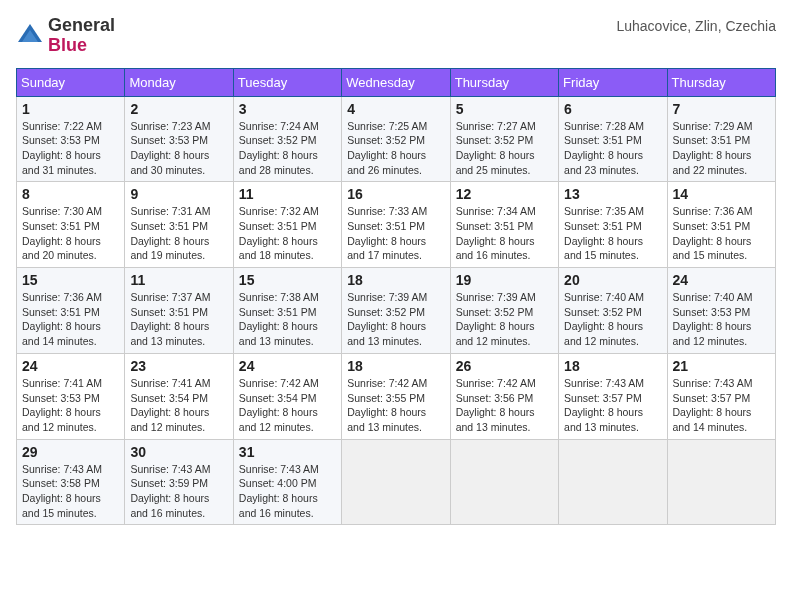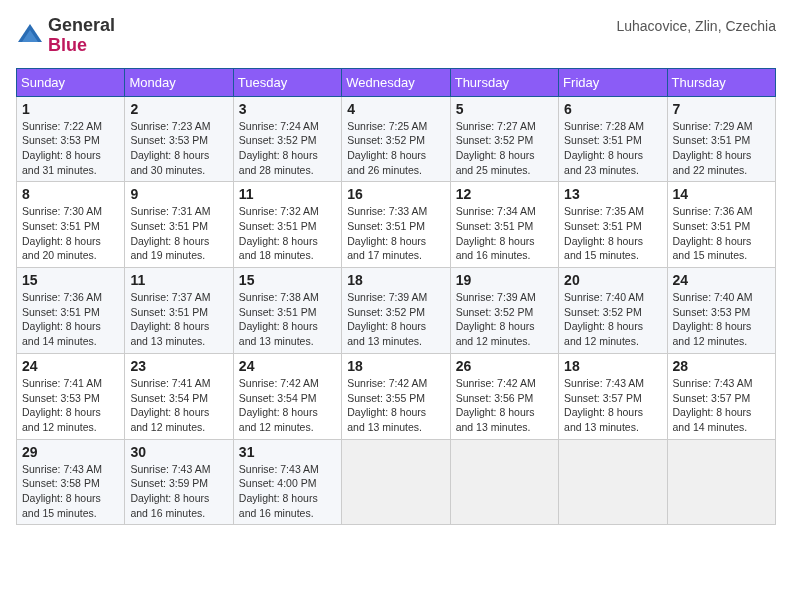--- a/index.html
+++ b/index.html
@@ -226,21 +226,21 @@
         </td>
         <td>
           <span class="day-num">26</span>
           <div class="day-detail">Sunrise: 7:42 AM<br>Sunset: 3:56 PM<br>Daylight: 8 hours and 13 minutes.</div>
         </td>
         <td>
           <span class="day-num">18</span>
           <div class="day-detail">Sunrise: 7:43 AM<br>Sunset: 3:57 PM<br>Daylight: 8 hours and 13 minutes.</div>
         </td>
         <td>
-          <span class="day-num">28</span>
+          <span class="day-num">21</span>
           <div class="day-detail">Sunrise: 7:43 AM<br>Sunset: 3:57 PM<br>Daylight: 8 hours and 14 minutes.</div>
         </td>
       </tr>
       <tr>
         <td>
           <span class="day-num">29</span>
           <div class="day-detail">Sunrise: 7:43 AM<br>Sunset: 3:58 PM<br>Daylight: 8 hours and 15 minutes.</div>
         </td>
         <td>
           <span class="day-num">30</span>

